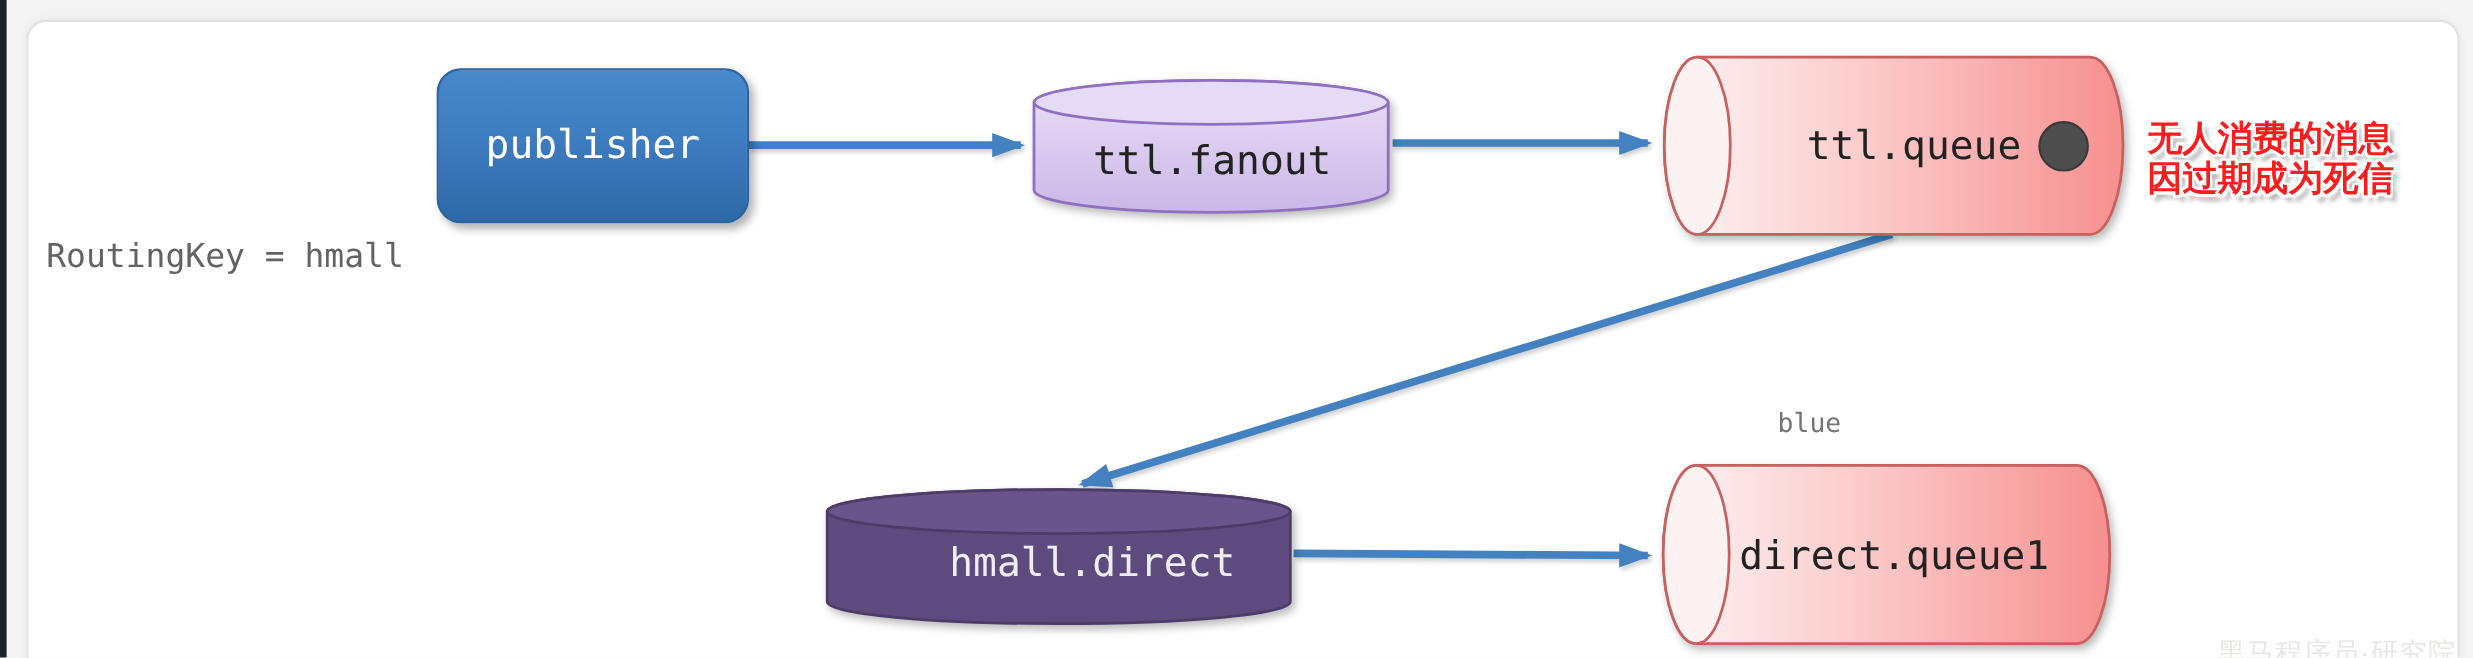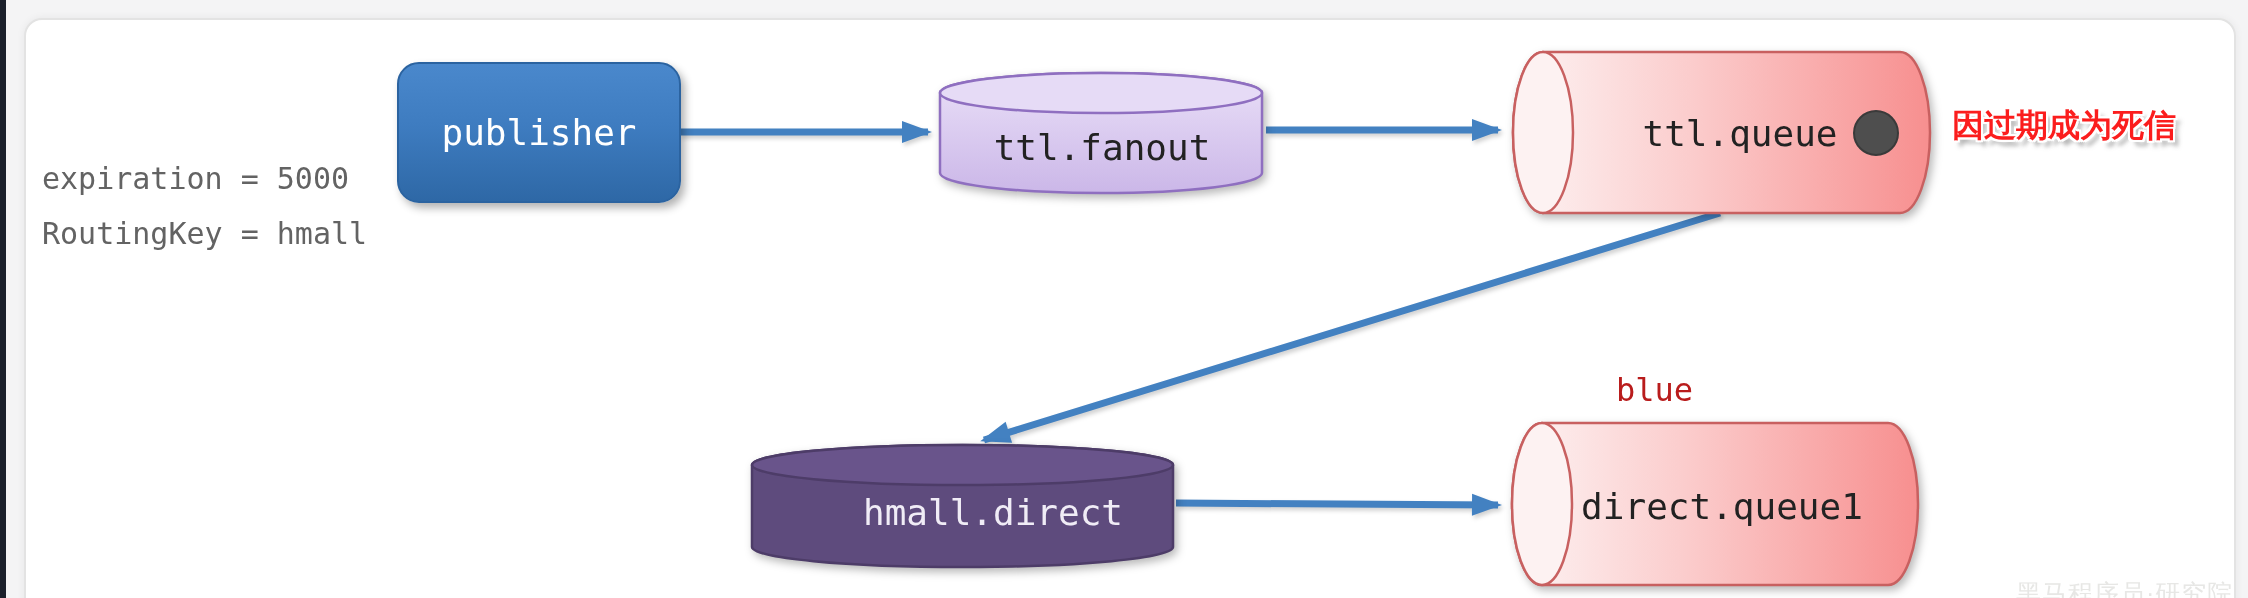--- a/index.html
+++ b/index.html
@@ -17,21 +17,21 @@
   .centered{transform:translate(-50%,-50%);}
   .props{color:#636363;font-size:30px;}
   .publisher-box{position:absolute;left:397px;top:62px;width:280px;height:137px;
         border-radius:22px;border:2px solid #2b63a0;
         background:linear-gradient(180deg,#4a88cc 0%,#3e7cc0 45%,#2e68a6 100%);
         box-shadow:4px 5px 8px rgba(0,0,0,0.30);
         display:flex;align-items:center;justify-content:center;}
   .publisher-box span{color:#ffffff;font-size:36px;text-align:center;}
   .cyl-label{font-size:36px;color:#222222;}
   .cyl-label.light{color:#f0ecf6;margin-left:31px;}
-  .blue-key{color:#b91c1c;font-size:32px;}
+  .blue-key{color:#737373;font-size:24px;}
   .annotation{position:absolute;left:1952px;top:107px;
         font-family:"Liberation Sans","DejaVu Sans",sans-serif;
         font-weight:bold;font-size:32px;line-height:37px;color:#fb1d1d;
         text-shadow:2px 0 0 #fff,-2px 0 0 #fff,0 2px 0 #fff,0 -2px 0 #fff,
                     2px 2px 0 #fff,-2px -2px 0 #fff,2px -2px 0 #fff,-2px 2px 0 #fff,
                     5px 6px 4px rgba(110,110,110,0.55);}
   .watermark{position:absolute;left:2016px;top:577px;
         font-family:"Liberation Sans","DejaVu Sans",sans-serif;
         font-size:25px;letter-spacing:1px;color:#e7e7e5;}
 </style>
@@ -84,36 +84,36 @@
         <ellipse cx="962.5" cy="465" rx="210.5" ry="20" fill="#69548b" stroke="#4d3c68" stroke-width="2.5"></ellipse>
       </g>
 
       <g>
         <path d="M 1542 423 L 1888 423 A 30 81 0 0 1 1888 585 L 1542 585 A 30 81 0 0 1 1542 423 Z" fill="url(#pinkGrad)" stroke="#c86060" stroke-width="2.5"></path>
         <ellipse cx="1542" cy="504" rx="30" ry="81" fill="#fdf2f2" stroke="#c86060" stroke-width="2.5"></ellipse>
       </g>
     </g>
   </svg>
 
-  <div class="label props" style="left:42px;top:161px;">expiration = 5000</div>
   <div class="label props" style="left:42px;top:216px;">RoutingKey = hmall</div>
 
   <div class="publisher-box">
     <span>publisher</span>
   </div>
 
   <div class="label cyl-label centered" style="left:1102px;top:147px;">ttl.fanout</div>
 
   <div class="label cyl-label centered" style="left:1714px;top:133px;margin-left:26px;">ttl.queue</div>
 
   <div class="label cyl-label light centered" style="left:962px;top:512px;">hmall.direct</div>
 
   <div class="label cyl-label centered" style="left:1722px;top:506px;text-align:center;">direct.queue1</div>
 
   <div class="label blue-key" style="left:1616px;top:371px;">blue</div>
 
   <div class="annotation">
+    <div>无人消费的消息</div>
     <div>因过期成为死信</div>
   </div>
 
   <div class="watermark">黑马程序员·研究院</div>
 
 </div>
 
 </body></html>

